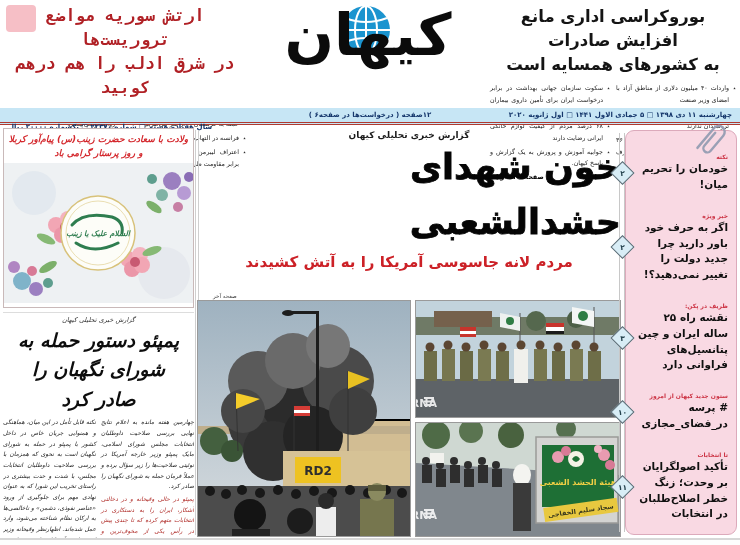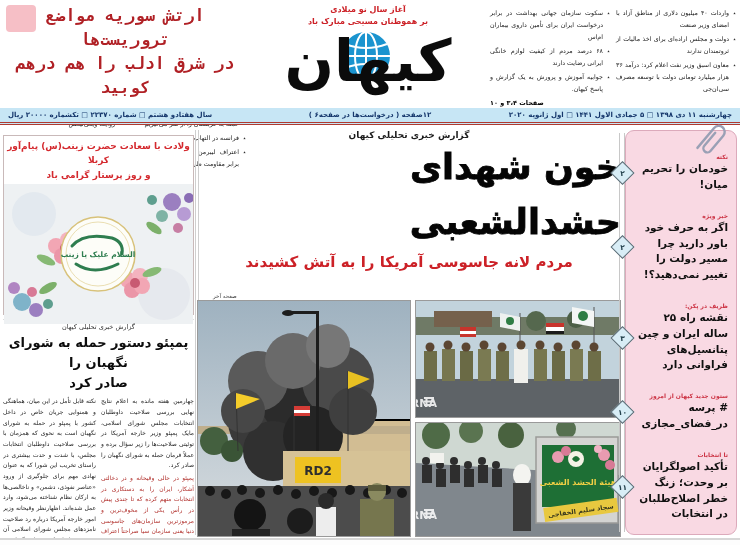--- a/index.html
+++ b/index.html
@@ -30,30 +30,30 @@
   .logo-text{font-size:58px;font-weight:bold;color:#0b0b0b;line-height:66px;position:relative;z-index:1;
              letter-spacing:-2px;text-align:center;}
   .globe{position:absolute;left:92px;top:2px;z-index:0;}
 
   
   .info-bar{position:absolute;top:108px;left:0;width:740px;height:17px;background:#c7e6f5;
             border-bottom:3px double #b03a30;box-sizing:border-box;}
   .info-bar span{position:absolute;top:3px;font-size:7px;font-weight:bold;color:#15366b;white-space:nowrap;}
   .ib-right{right:8px;text-align:right;}
   .ib-center{left:50%;transform:translateX(-50%);color:#243a44;}
-  .ib-left{left:8px;}
-
-  
-  .left-col{position:absolute;top:135px;left:3px;width:191px;height:409px;}
+  .ib-left{left:8px;margin-top:12px;}
+
+  
+  .left-col{position:absolute;top:128px;left:3px;width:191px;height:409px;font-style:italic;}
   .greeting-box{border:1px solid #c9b9b9;height:180px;box-sizing:border-box;background:#fff;}
   .greet-text{color:#d4292e;font-weight:bold;font-size:9px;text-align:center;line-height:1.6;
               padding:3px 2px 2px 2px;}
   .pompeo{margin-top:4px;}
   .p-kicker{font-size:6.5px;text-align:center;color:#333;border-top:1px solid #ddd;padding-top:3px;}
-  .p-head{font-size:13px;font-weight:bold;text-align:center;line-height:1.55;color:#0d0d0d;margin:2px 0 3px 0;}
+  .p-head{font-size:19px;font-weight:bold;text-align:center;line-height:1.55;color:#0d0d0d;margin:2px 0 3px 0;}
   .p-body{display:flex;gap:5px;height:173px;overflow:hidden;}
   .p-col{flex:1;font-size:6px;line-height:1.78;text-align:justify;color:#232323;}
   .p-red{color:#b1302c;margin-top:2px;}
 
   .vdiv{position:absolute;top:130px;left:195px;width:2px;height:405px;
         border-left:1px solid #cfcfcf;border-right:1px solid #cfcfcf;}
 
   
   .center-col{position:absolute;top:128px;left:197px;width:424px;height:409px;}
   .lead-kicker{font-size:9px;font-weight:bold;text-align:center;color:#1b1b1b;margin-top:2px;}
@@ -110,38 +110,38 @@
         <ul>
           <li>کلاهبرداری تسلیحاتی آمریکا از مشتریان به روایت ویکی‌لیکس</li>
           <li>داماد ترامپ برای پذیرفته شدن در دانشگاه هاروارد ۲۱۵ میلیون دلار رشوه داده است.</li>
         </ul>
         <div class="pageref">صفحه آخر</div>
       </div>
     </div>
   </div>
 
   <div class="masthead">
-    <div class="xmas">
-      <span>آغاز سال نو میلادی</span><br>
-      <span>بر هموطنان مسیحی مبارک باد</span>
-    </div>
     <div class="logo-wrap">
       <svg class="globe" width="52" height="52" viewBox="0 0 52 52">
         <circle cx="26" cy="26" r="24" fill="#1b94cf"></circle>
         <ellipse cx="26" cy="26" rx="11" ry="24" fill="none" stroke="#fff" stroke-width="2"></ellipse>
         <line x1="2" y1="26" x2="50" y2="26" stroke="#fff" stroke-width="2"></line>
         <path d="M5 14 Q26 22 47 14" fill="none" stroke="#fff" stroke-width="2"></path>
         <path d="M5 38 Q26 30 47 38" fill="none" stroke="#fff" stroke-width="2"></path>
         <line x1="26" y1="2" x2="26" y2="50" stroke="#fff" stroke-width="2"></line>
       </svg>
       <div class="logo-text">کیهان</div>
     </div>
   </div>
 
   <div class="top-story ts-right">
+    <div class="ts-head">
+      <span>بوروکراسی اداری مانع افزایش صادرات</span><br>
+      <span>به کشورهای همسایه است</span>
+    </div>
     <div class="ts-bullets">
       <div class="ts-col">
         <ul>
           <li>واردات ۴۰ میلیون دلاری از مناطق آزاد با امضای وزیر صنعت</li>
           <li>دولت و مجلس اراده‌ای برای اخذ مالیات از ثروتمندان ندارند</li>
           <li>معاون اسبق وزیر نفت اعلام کرد: درآمد ۳۶ هزار میلیارد تومانی دولت با توسعه مصرف سی‌ان‌جی</li>
         </ul>
       </div>
       <div class="ts-col">
         <ul>
@@ -447,21 +447,21 @@
         </span>
       <div class="sb-kicker">نکته</div>
       <div class="sb-text">خودمان را تحریم میان!</div>
     </div>
 
     <div class="sb-item">
       <span class="diamond">
           <i>۲</i>
         </span>
       <div class="sb-kicker">خبر ویژه</div>
-      <div class="sb-text">اگر به حرف خود باور دارید چرا مسیر دولت را تغییر نمی‌دهید؟!</div>
+      <div class="sb-text">اگر به حرف خود باور دارید چرا جدید دولت را تغییر نمی‌دهید؟!</div>
     </div>
 
     <div class="sb-item">
       <span class="diamond">
           <i>۳</i>
         </span>
       <div class="sb-kicker">ظریف در پکن:</div>
       <div class="sb-text">نقشه راه ۲۵ ساله ایران و چین پتانسیل‌های فراوانی دارد</div>
     </div>
 

